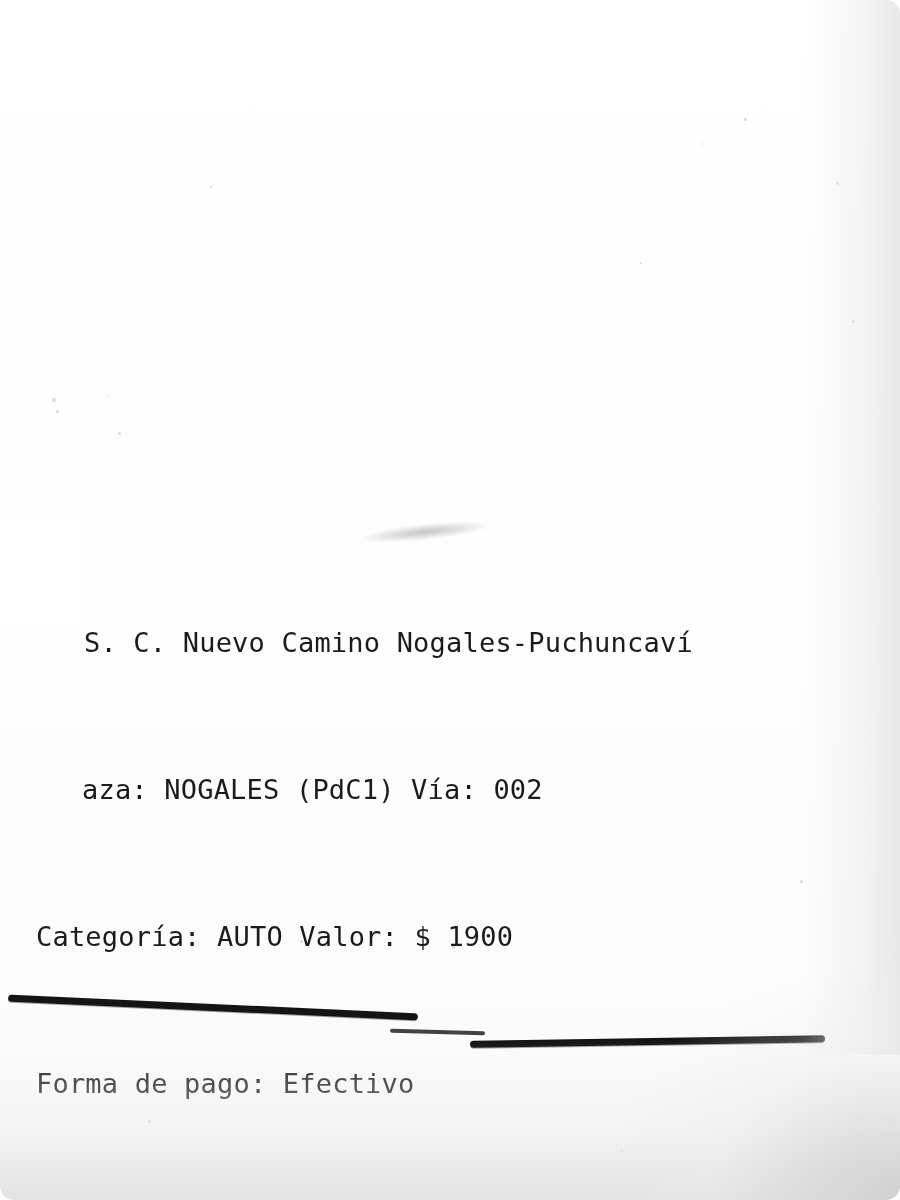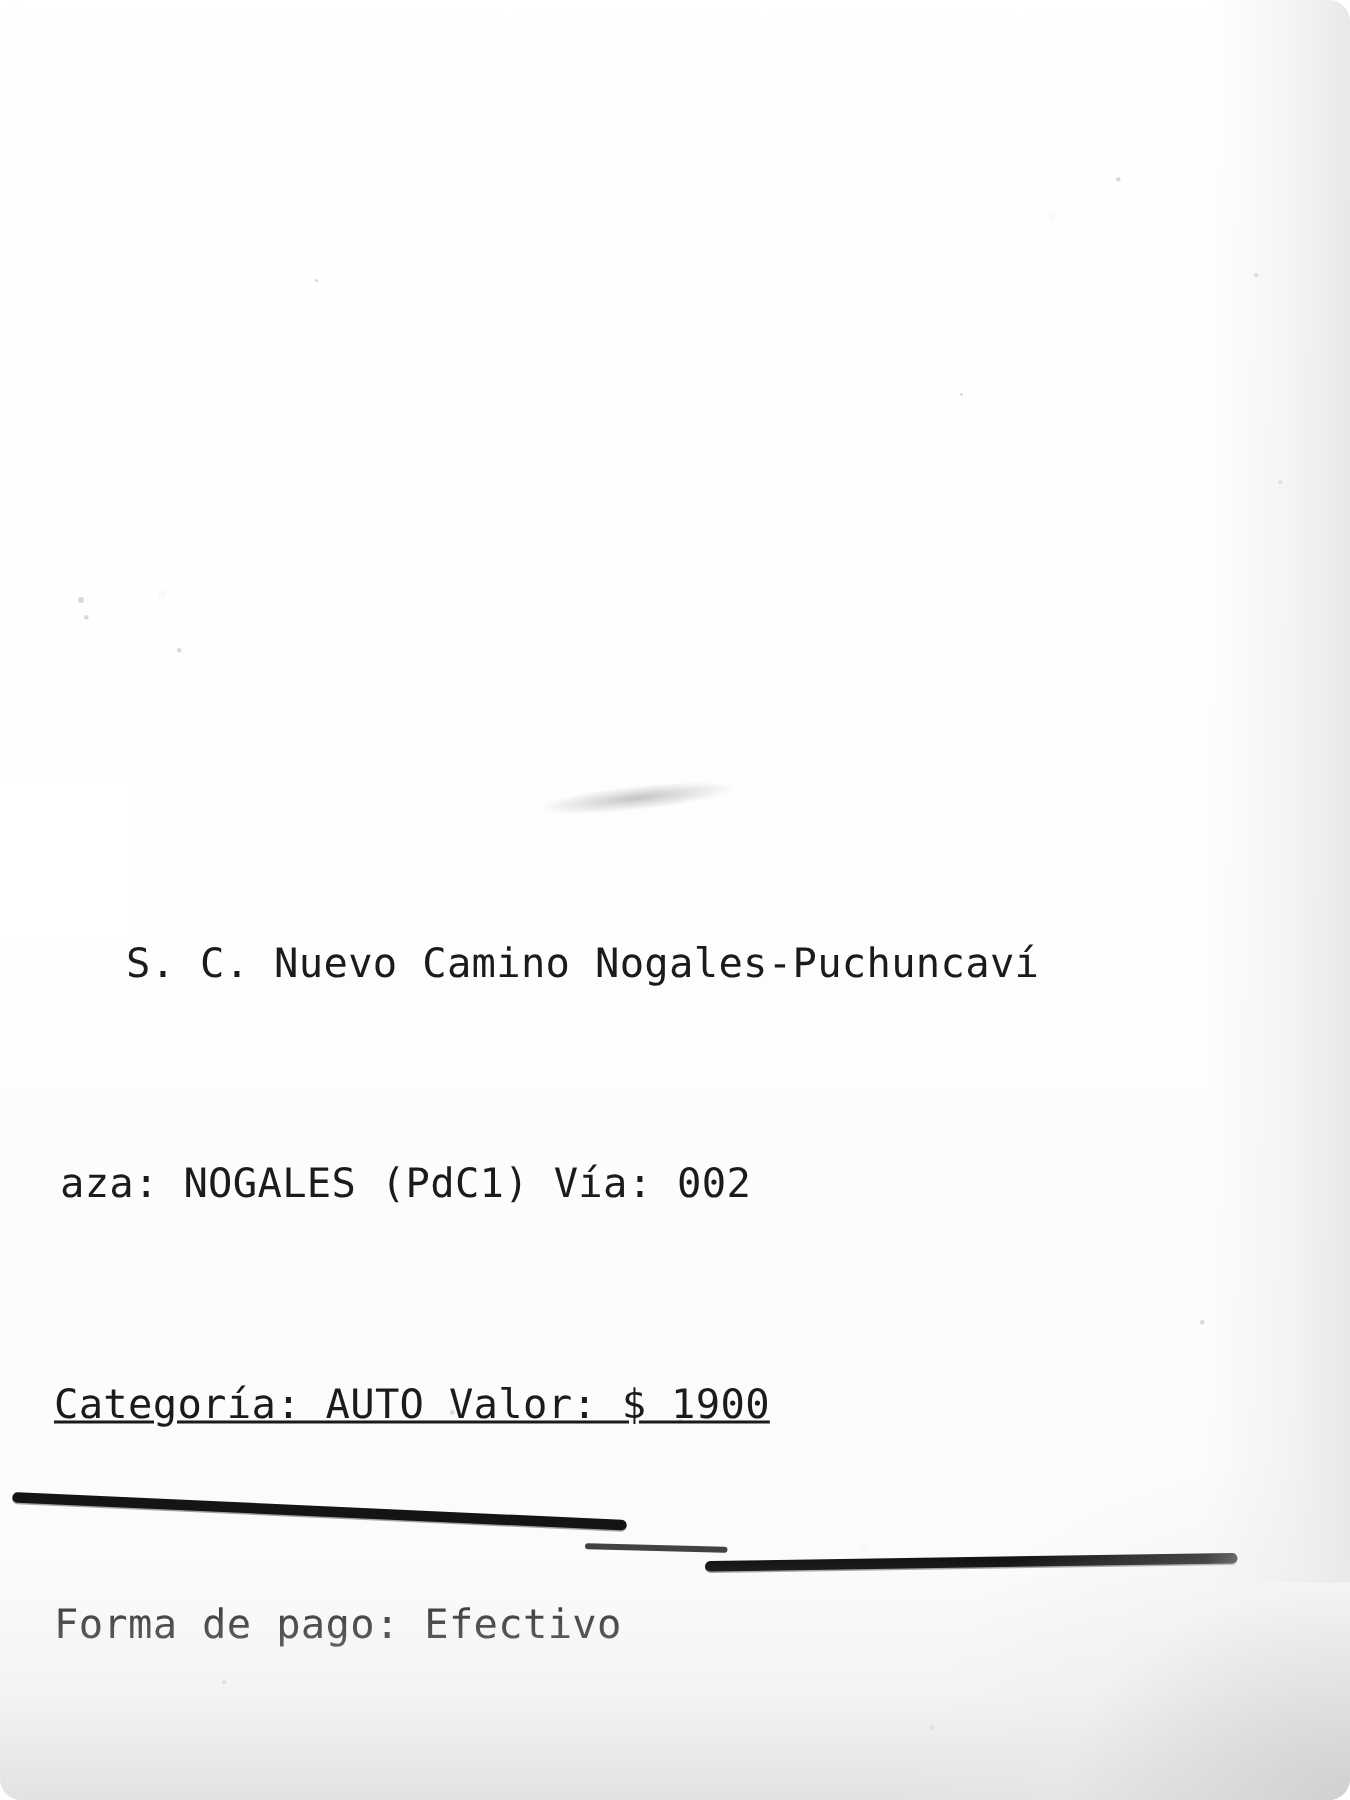--- a/index.html
+++ b/index.html
@@ -68,22 +68,22 @@
     font-size: 27px;
     line-height: 49px;
     letter-spacing: 0.2px;
     white-space: pre;
   }
   .line {
     display: block;
     transform-origin: left center;
   }
   .l-head   { padding-left: 84px; }
-  .l-plaza  { padding-left: 40px; }
-  .l-cat    { padding-left: 36px; text-decoration: underline; }
+  .l-plaza  { padding-left: 82px; }
+  .l-cat    { padding-left: 36px; }
   .l-forma  { padding-left: 36px; }
 
   
   .clip-mask {
     position: absolute;
     left: 0;
     top: 520px;
     width: 86px;
     height: 104px;
     background: #ffffff;

